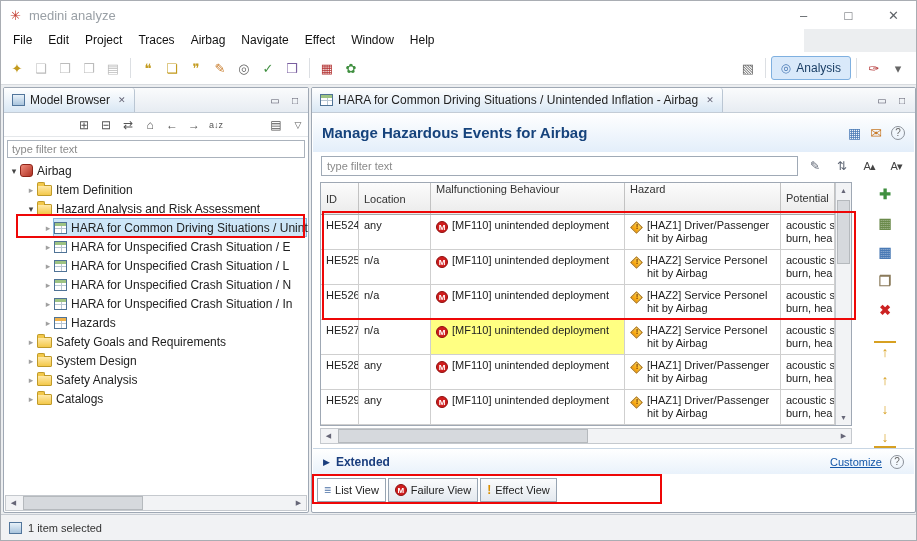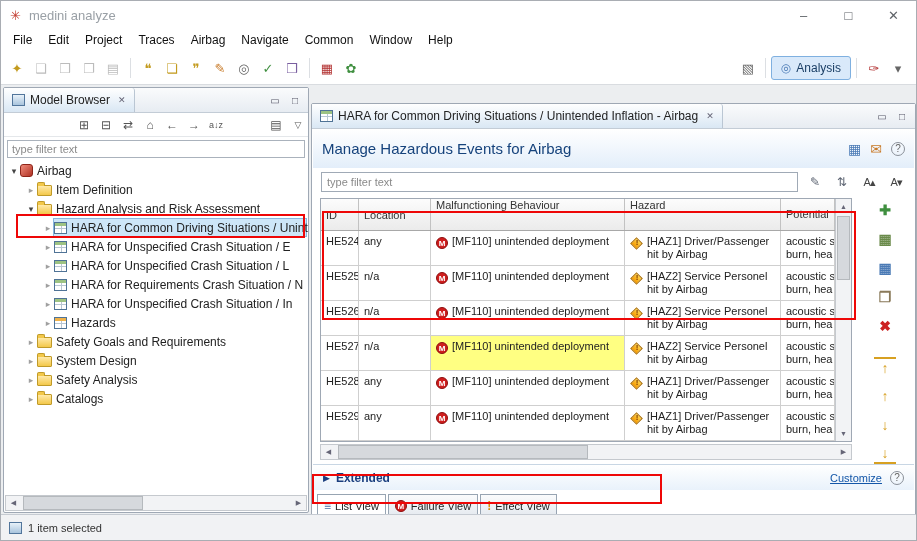--- a/index.html
+++ b/index.html
@@ -8,36 +8,36 @@
   #app{position:absolute;inset:0;border:1px solid #a9adb3;background:#eceef0;}
 
   
   .titlebar{position:absolute;left:0;top:0;width:915px;height:28px;background:#fff;display:flex;align-items:center;}
   .app-icon{margin-left:9px;color:#c23b2e;font-size:13px;}
   .title{margin-left:8px;color:#9aa0a6;font-size:13px;}
   .win-controls{position:absolute;right:0;top:0;height:28px;display:flex;}
   .win-btn{width:45px;height:28px;display:flex;align-items:center;justify-content:center;color:#5f6368;font-size:13px;}
 
   
-  .menubar{position:absolute;left:0;top:28px;width:915px;height:23px;background:#fff;display:flex;align-items:center;padding-left:4px;}
+  .menubar{position:absolute;left:0;top:28px;width:803px;height:23px;background:#fff;display:flex;align-items:center;padding-left:4px;}
   .menu-item{padding:0 8px;line-height:23px;color:#111;}
 
   
   .toolbar{position:absolute;left:0;top:51px;width:915px;height:33px;background:#fff;border-bottom:1px solid #d9dce0;display:flex;align-items:center;padding:0 4px;}
   .tb-btn{width:24px;height:24px;display:flex;align-items:center;justify-content:center;font-size:13px;border-radius:3px;}
   .tb-sep{width:1px;height:20px;background:#dcdfe3;margin:0 5px;}
   .tb-right{position:absolute;right:6px;top:4px;display:flex;align-items:center;}
   .analysis-chip{display:flex;align-items:center;gap:5px;height:24px;padding:0 9px;background:#d9e9fa;border:1px solid #7fb0e0;border-radius:3px;color:#1b3f66;}
   .gold{color:#c39b1f}.dis{color:#bcbcbc}.orange{color:#c87a28}.green{color:#3f8f3f}
   .purple{color:#7a5fa0}.red{color:#b23030}.blue{color:#4a7ab5}.gray{color:#666}
 
   
   .panel{position:absolute;background:#fff;border:1px solid #9fa8b4;border-radius:2px;}
   .panel.left{left:2px;top:86px;width:306px;height:426px;}
-  .panel.right{left:310px;top:102px;width:605px;height:426px;}
+  .panel.right{left:310px;top:86px;width:605px;height:426px;}
   .vtabbar{position:relative;height:25px;background:linear-gradient(#fafbfc,#e7ecf2);border-bottom:1px solid #c3ccd6;display:flex;}
   .vtab{display:flex;align-items:center;gap:5px;padding:0 8px;background:linear-gradient(#ffffff,#d9e7f4);border-right:1px solid #bac6d3;border-radius:3px 3px 0 0;font-size:12px;color:#222;max-width:520px;}
   .vtab-label{white-space:nowrap;overflow:hidden;}
   .tabclose{color:#667;font-size:9px;margin-left:3px;}
   .panelctl{position:absolute;right:4px;top:0;height:25px;display:flex;align-items:center;gap:2px;color:#556;}
   .panelctl span{width:18px;text-align:center;font-size:10px;}
 
   
   .mb-toolbar{height:24px;display:flex;align-items:center;gap:2px;padding-left:70px;border-bottom:1px solid #e4e7ea;}
   .mbt-btn{min-width:20px;height:20px;display:flex;align-items:center;justify-content:center;font-size:12px;color:#555;padding:0 1px;}
@@ -67,21 +67,21 @@
   .i-mf{width:12px;height:12px;border-radius:50%;background:#cf1d1d;border:1px solid #8e0f0f;color:#fff;font-size:8px;font-weight:bold;display:flex;align-items:center;justify-content:center;flex:none;margin-top:2px;}
   .i-mf::before{content:"M";}
   .i-dia{width:9px;height:9px;background:linear-gradient(#ffd24a,#f59a00);border:1px solid #a86a00;transform:rotate(45deg);flex:none;position:relative;margin:4px 3px 0 2px;}
   .i-dia::before{content:"!";position:absolute;left:2px;top:-2px;transform:rotate(-45deg);font-size:8px;font-weight:bold;color:#7c3a00;}
   .i-list{color:#4a6fa5;font-weight:bold;font-size:12px;}
   .i-excl{color:#d98f00;font-weight:bold;font-size:12px;}
   .circle-help{width:14px;height:14px;border:1px solid #8a9099;border-radius:50%;color:#666;font-size:10px;display:inline-flex;align-items:center;justify-content:center;}
 
   
   .form-header{position:absolute;left:1px;right:1px;top:25px;height:39px;background:linear-gradient(#ffffff,#e3eefa);display:flex;align-items:center;padding:0 9px;}
-  .form-header h1{font-size:15px;font-weight:normal;color:#16437c;white-space:nowrap;}
+  .form-header h1{font-size:15px;font-weight:bold;color:#16437c;white-space:nowrap;}
   .fh-icons{margin-left:auto;display:flex;align-items:center;gap:9px;}
   .fh-btn{font-size:14px;}
   .filterrow{position:absolute;left:1px;right:1px;top:64px;height:28px;background:#fff;display:flex;align-items:center;padding:0 8px;gap:7px;}
   .ed-filter{flex:1;height:20px;border:1px solid #a0aab6;font-size:11px;padding:0 5px;color:#555;font-family:inherit;}
   .fr-btn{min-width:20px;height:20px;display:flex;align-items:center;justify-content:center;font-size:12px;color:#5a6270;}
   .fr-btn.az{font-size:11px;color:#444;letter-spacing:-1px;}
 
   
   .tablewrap{position:absolute;left:8px;top:94px;width:532px;height:244px;border:1px solid #9fa8b4;background:#fff;}
   .thead{display:flex;height:32px;background:linear-gradient(#fcfcfc,#ebebeb);border-bottom:1px solid #a8a8a8;}
@@ -148,21 +148,21 @@
     </div>
   </div>
 
   <div class="menubar">
     <span class="menu-item">File</span>
     <span class="menu-item">Edit</span>
     <span class="menu-item">Project</span>
     <span class="menu-item">Traces</span>
     <span class="menu-item">Airbag</span>
     <span class="menu-item">Navigate</span>
-    <span class="menu-item">Common</span>
+    <span class="menu-item">Effect</span>
     <span class="menu-item">Window</span>
     <span class="menu-item">Help</span>
   </div>
 
   <div class="toolbar">
     <span class="tb-btn gold">✦</span>
     <span class="tb-btn dis">❑</span>
     <span class="tb-btn dis">❒</span>
     <span class="tb-btn dis">❐</span>
     <span class="tb-btn dis">▤</span>
@@ -246,21 +246,21 @@
         <span class="tlabel">HARA for Unspecified Crash Situation / E</span>
       </div>
       <div class="trow lvl2">
         <span class="twisty">▸</span>
         <span class="i-grid hara"></span>
         <span class="tlabel">HARA for Unspecified Crash Situation / L</span>
       </div>
       <div class="trow lvl2">
         <span class="twisty">▸</span>
         <span class="i-grid hara"></span>
-        <span class="tlabel">HARA for Requirements Crash Situation / N</span>
+        <span class="tlabel">HARA for Unspecified Crash Situation / N</span>
       </div>
       <div class="trow lvl2">
         <span class="twisty">▸</span>
         <span class="i-grid hara"></span>
         <span class="tlabel">HARA for Unspecified Crash Situation / In</span>
       </div>
       <div class="trow lvl2">
         <span class="twisty">▸</span>
         <span class="i-grid hazl"></span>
         <span class="tlabel">Hazards</span>

